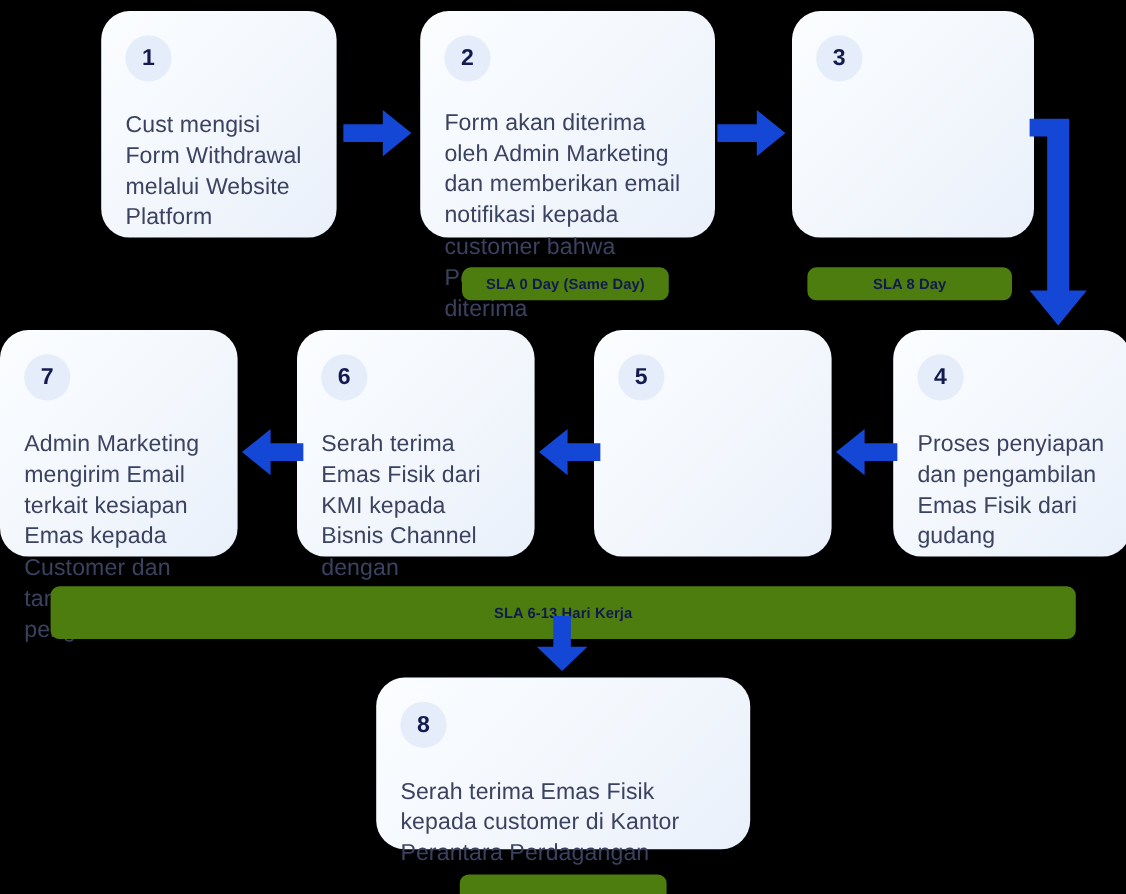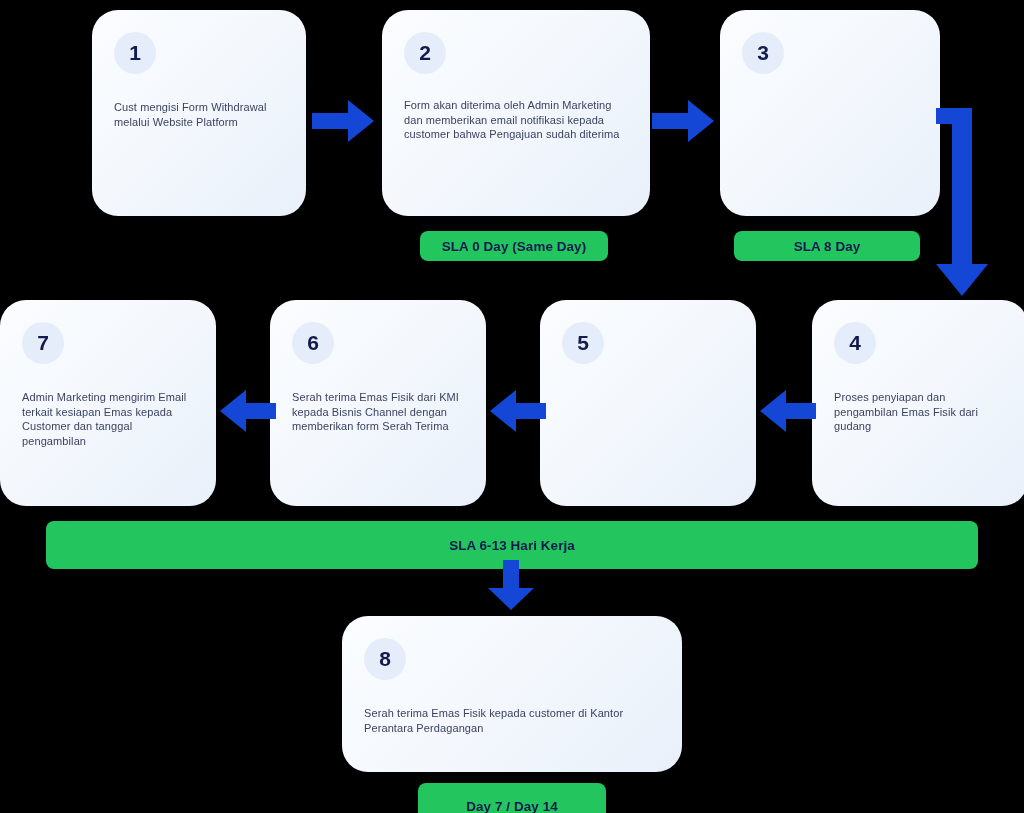--- a/index.html
+++ b/index.html
@@ -39,41 +39,42 @@
     align-items: center;
     justify-content: center;
     font-size: 21px;
     font-weight: 700;
     color: #131a4d;
     flex: 0 0 auto;
   }
 
   .card-text {
     margin-top: 26px;
-    font-size: 11px;
+    font-size: 21px;
     line-height: 1.34;
     color: #3b4260;
     font-weight: 400;
     letter-spacing: 0.1px;
   }
 
   .card.wide .card-text { margin-top: 24px; }
 
   
   .pill {
     position: absolute;
-    background: #22c55e;
+    background: #4d7c0f;
     border-radius: 8px;
     color: #111a4e;
     font-size: 13.4px;
     font-weight: 700;
     display: flex;
     align-items: center;
     justify-content: center;
     letter-spacing: 0.1px;
+    margin-top: 12px;
   }
 
   
   .arrow { position: absolute; }
   .arrow svg { display: block; }
 
   
   #card1 { left: 92px;  top: 10px;  width: 214px; height: 206px; }
   #card2 { left: 382px; top: 10px;  width: 268px; height: 206px; }
   #card3 { left: 720px; top: 10px;  width: 220px; height: 206px; }

